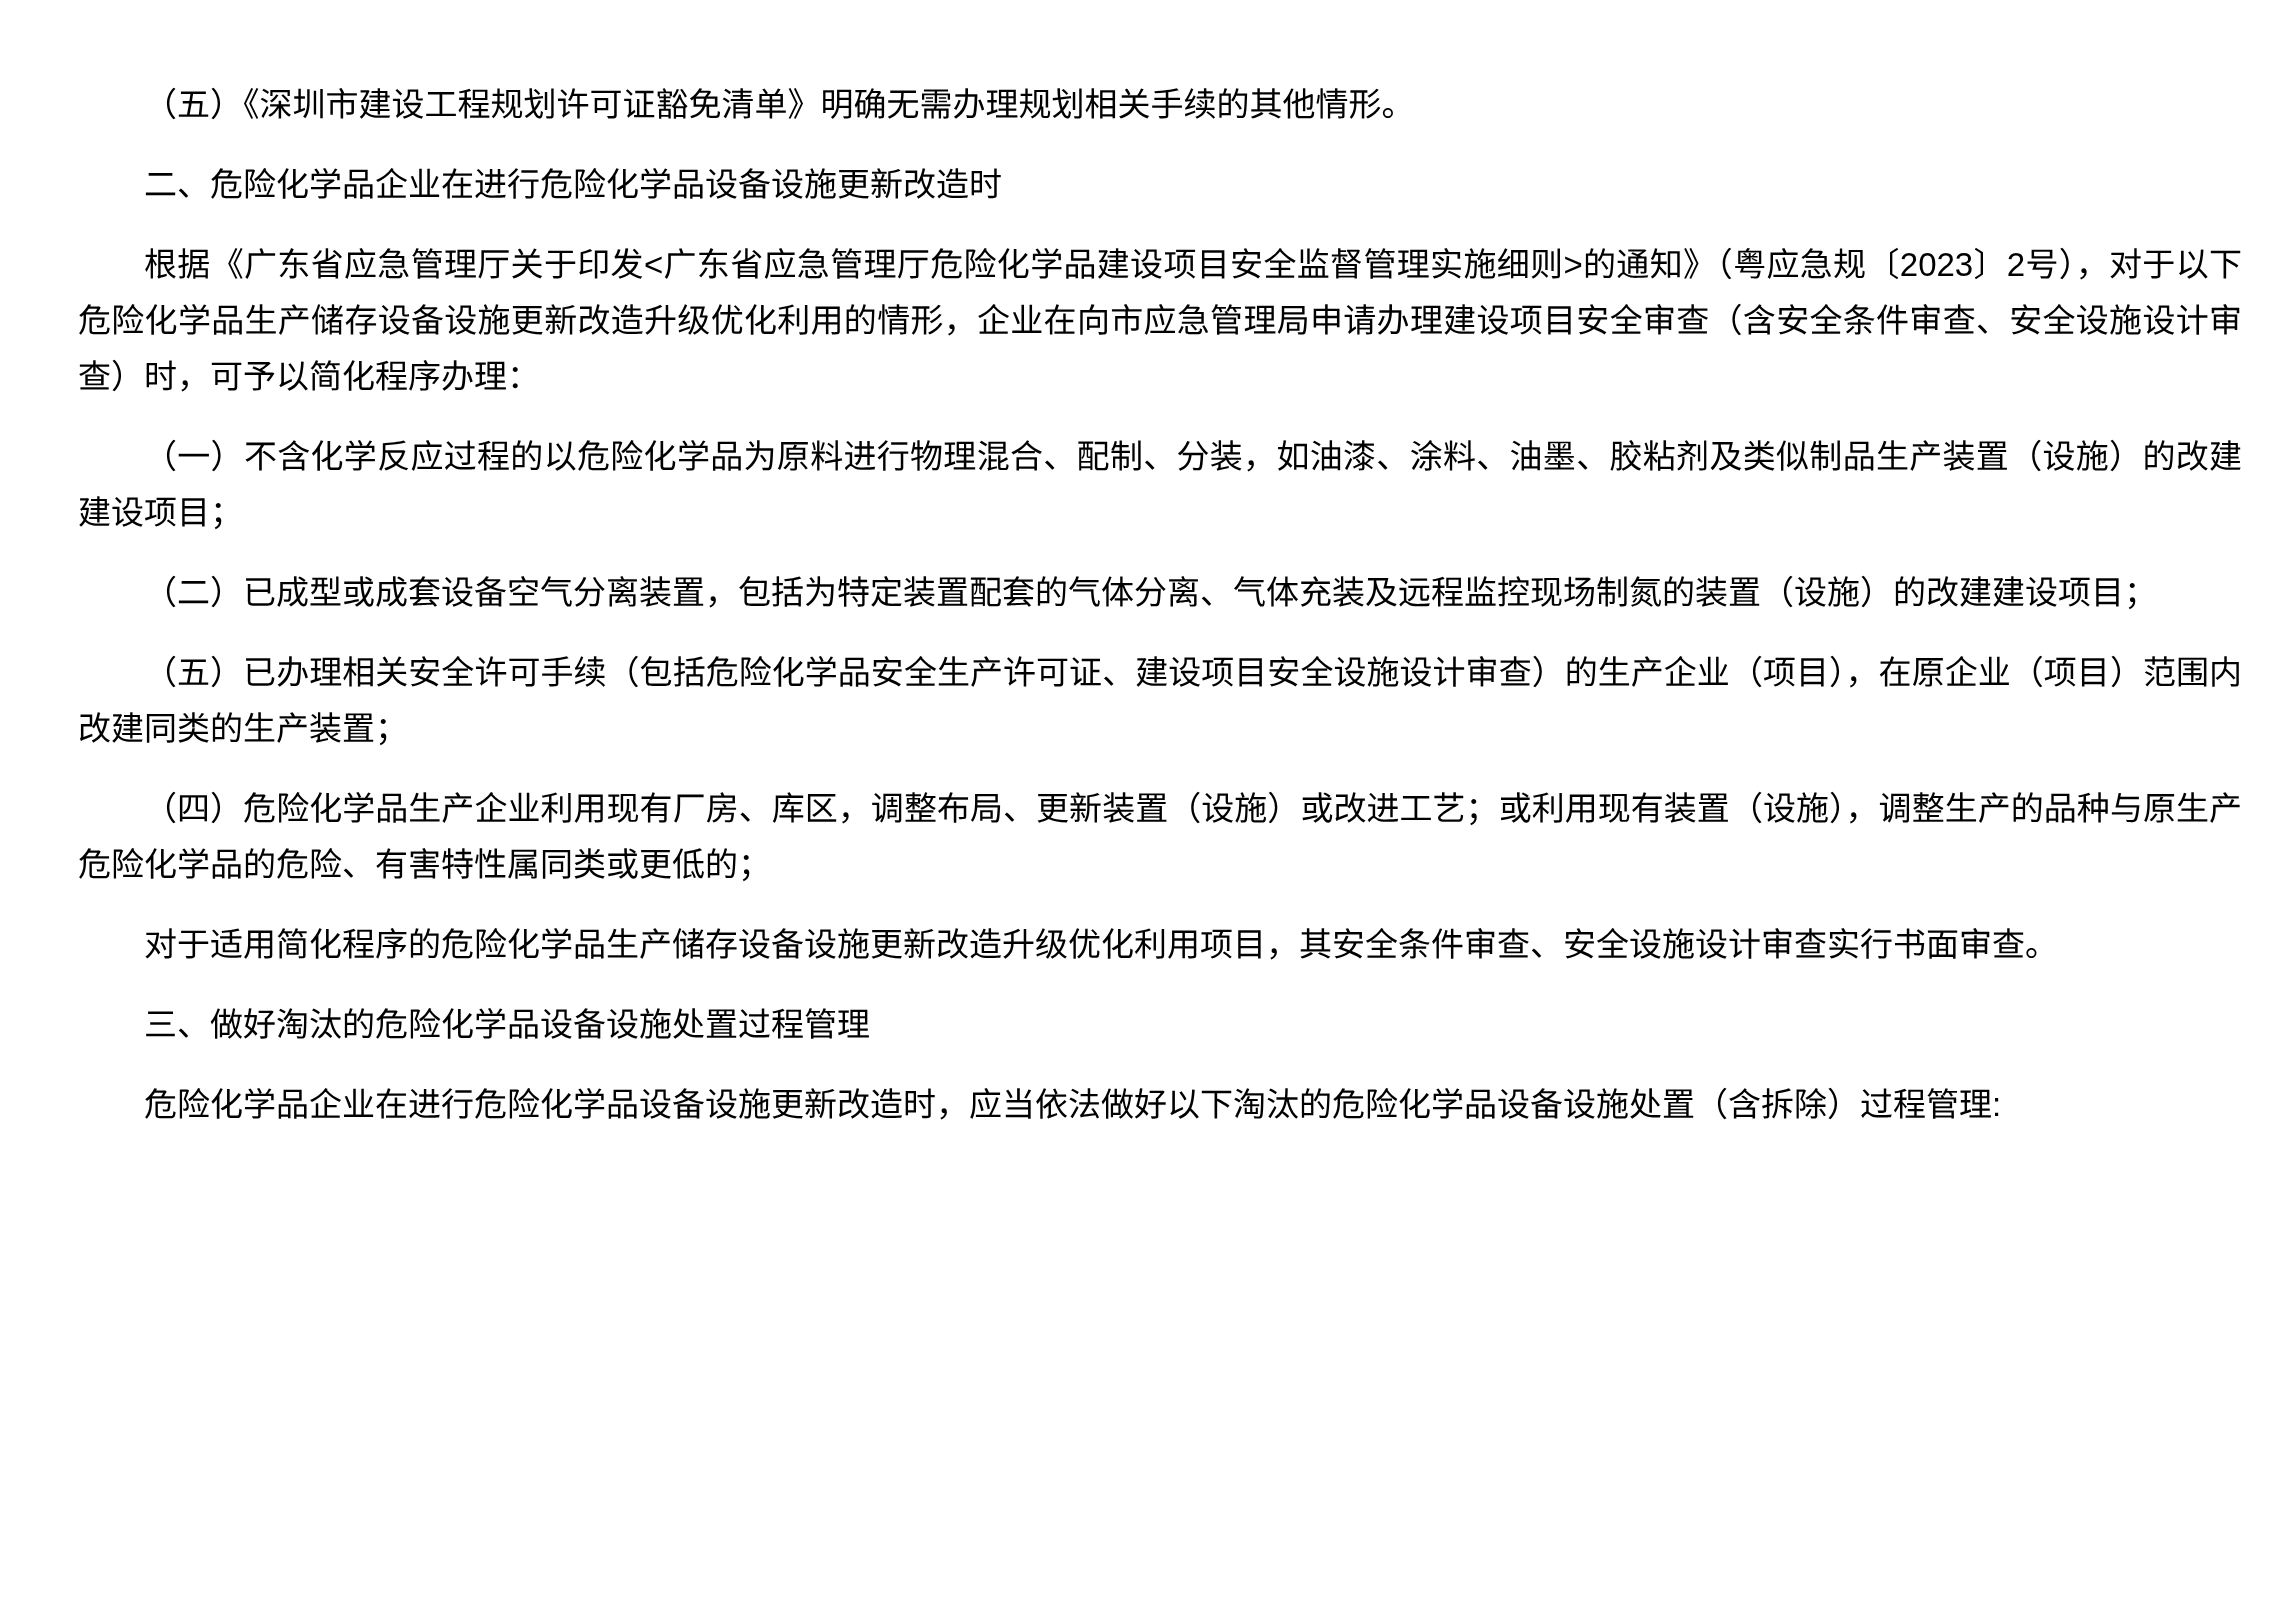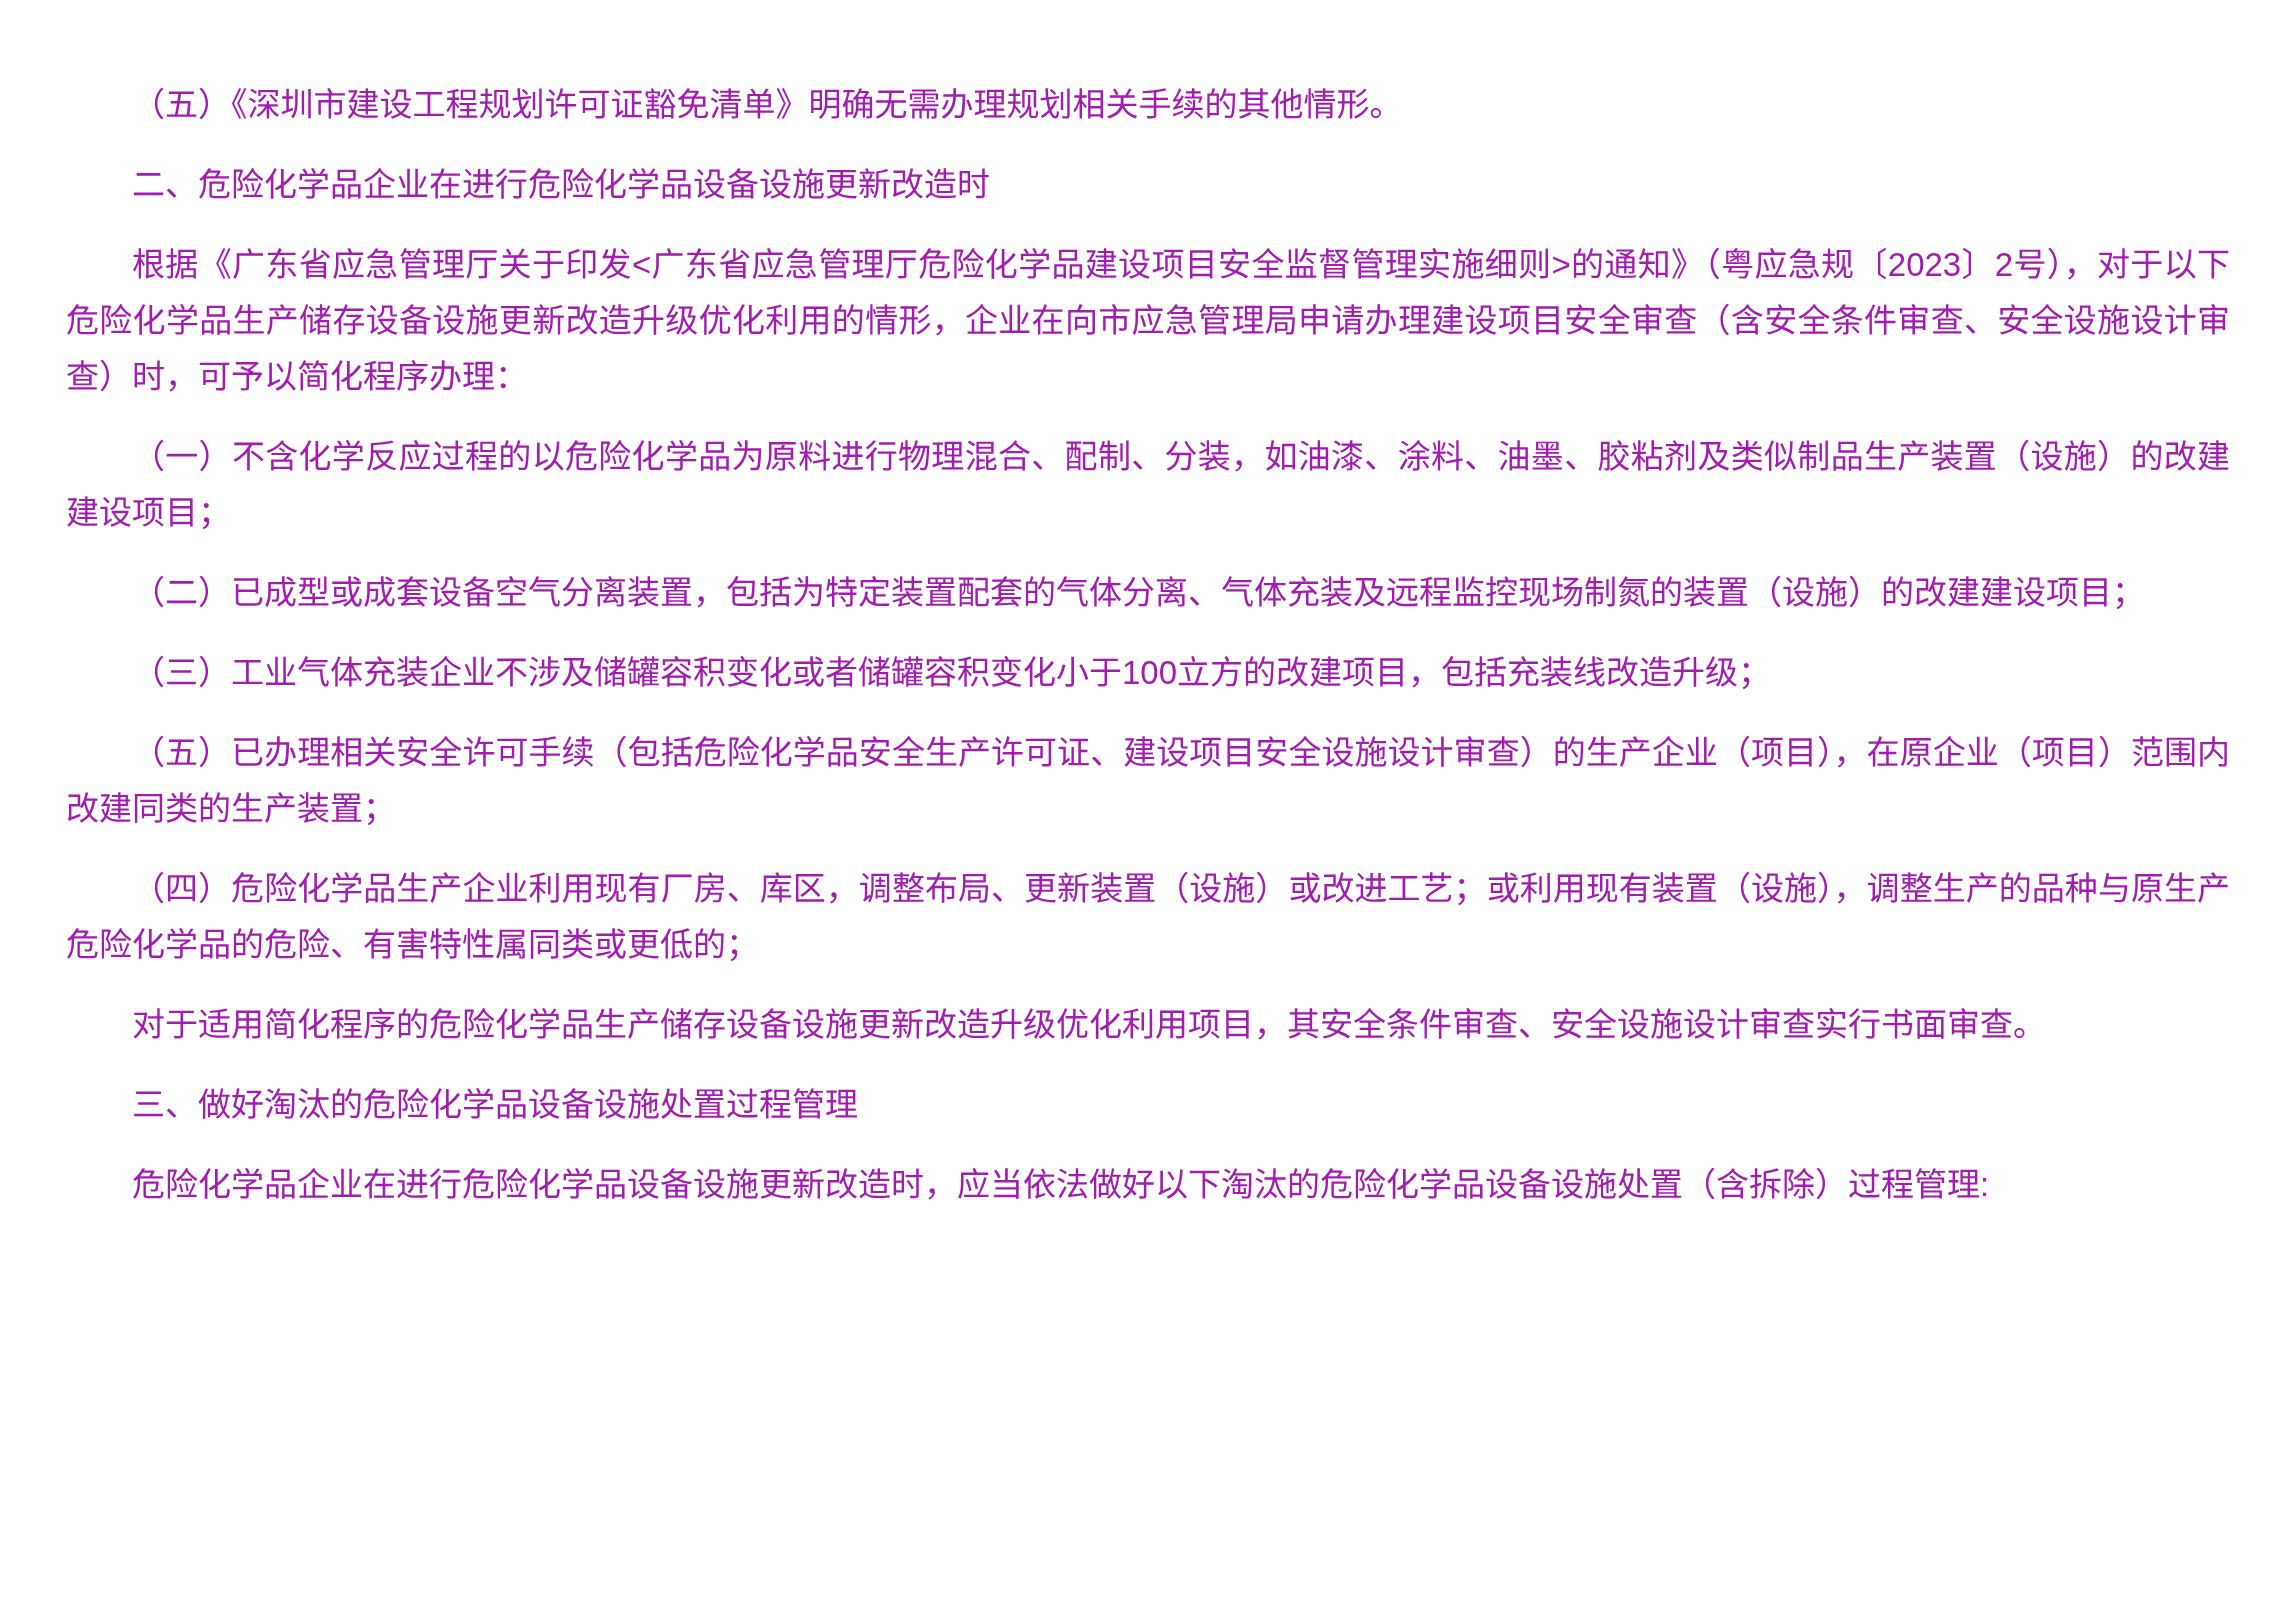--- a/index.html
+++ b/index.html
@@ -7,25 +7,26 @@
   .page {
     width: 2295px;
     height: 1624px;
     background: #ffffff;
     padding: 77px 66px 0 66px;
     overflow: hidden;
     font-family: "Liberation Sans", "DejaVu Sans", sans-serif;
   }
   .doc-body {
     width: 2164px;
-    color: #a21caf;
+    color: #000000;
     font-size: 33px;
     line-height: 56px;
     text-align: justify;
     text-justify: inter-ideograph;
+    margin-left: 12px;
   }
   .doc-body p {
     margin: 0 0 24px 0;
     text-indent: 2em;
     word-break: break-all;
     overflow-wrap: anywhere;
   }
   .para-heading {
     font-weight: normal; 
   }
@@ -34,21 +35,20 @@
 <body>
 
 <div class="page">
   <div class="doc-body">
 
   <p class="para-body">（五）《深圳市建设工程规划许可证豁免清单》明确无需办理规划相关手续的其他情形。</p>
       <p class="para-heading">二、危险化学品企业在进行危险化学品设备设施更新改造时</p>
       <p class="para-body">根据《广东省应急管理厅关于印发&lt;广东省应急管理厅危险化学品建设项目安全监督管理实施细则&gt;的通知》（粤应急规〔2023〕2号），对于以下危险化学品生产储存设备设施更新改造升级优化利用的情形，企业在向市应急管理局申请办理建设项目安全审查（含安全条件审查、安全设施设计审查）时，可予以简化程序办理：</p>
       <p class="para-body">（一）不含化学反应过程的以危险化学品为原料进行物理混合、配制、分装，如油漆、涂料、油墨、胶粘剂及类似制品生产装置（设施）的改建建设项目；</p>
       <p class="para-body">（二）已成型或成套设备空气分离装置，包括为特定装置配套的气体分离、气体充装及远程监控现场制氮的装置（设施）的改建建设项目；</p>
-      <p class="para-body">（三）工业气体充装企业不涉及储罐容积变化或者储罐容积变化小于100立方的改建项目，包括充装线改造升级；</p>
       <p class="para-body">（五）已办理相关安全许可手续（包括危险化学品安全生产许可证、建设项目安全设施设计审查）的生产企业（项目），在原企业（项目）范围内改建同类的生产装置；</p>
       <p class="para-body">（四）危险化学品生产企业利用现有厂房、库区，调整布局、更新装置（设施）或改进工艺；或利用现有装置（设施），调整生产的品种与原生产危险化学品的危险、有害特性属同类或更低的；</p>
       <p class="para-body">对于适用简化程序的危险化学品生产储存设备设施更新改造升级优化利用项目，其安全条件审查、安全设施设计审查实行书面审查。</p>
       <p class="para-heading">三、做好淘汰的危险化学品设备设施处置过程管理</p>
       <p class="para-body">危险化学品企业在进行危险化学品设备设施更新改造时，应当依法做好以下淘汰的危险化学品设备设施处置（含拆除）过程管理:</p>
     </div>
 </div>
 
 
 </body></html>

